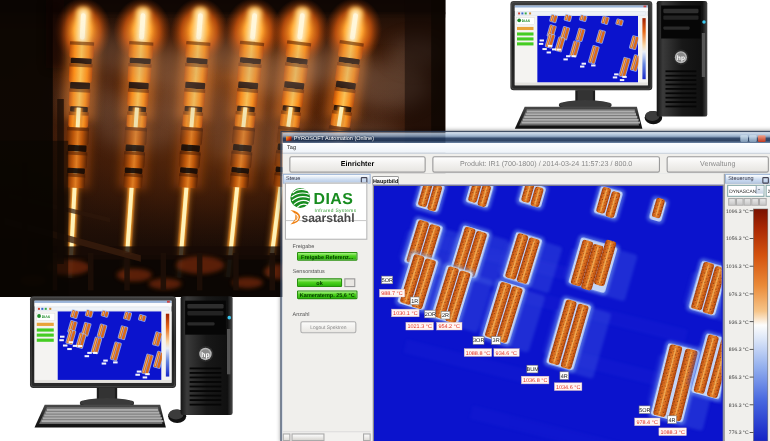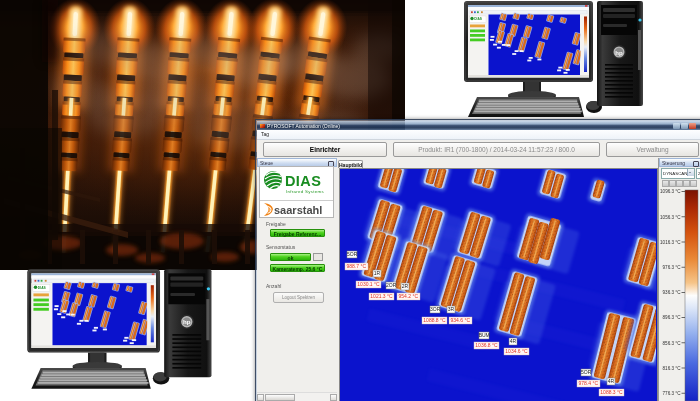--- a/index.html
+++ b/index.html
@@ -15,21 +15,21 @@
 #menubar span{font-size:5px;color:#222;padding-left:4px;line-height:8px;display:block}
 #btnrow{position:absolute;left:1px;top:20px;right:1px;height:18px;background:#f0efec}
 .tbtn{position:absolute;top:2px;height:15px;border:1px solid #9a9a9a;border-radius:2px;background:linear-gradient(#fefefe,#f3f2f0 45%,#e7e5e1);font-size:6.5px;text-align:center;box-sizing:border-box}
 .tbtn div{margin-top:3px}
 #body-area{position:absolute;left:1px;top:38px;right:1px;bottom:1px;background:#f0efec}
 #sidebar{position:absolute;left:0;top:0;width:80px;bottom:0;background:#f0efec}
 .phdr{height:7px;background:linear-gradient(#fdfefe,#cddcf0 60%,#b9cce8);border:1px solid #9fb6d8;font-size:5px;color:#334;line-height:8px;padding-left:2px;position:relative}
 .pin{position:absolute;right:2px;top:1.5px;width:4px;height:4px;border:1px solid #445;border-radius:1px}
 #logobox{position:absolute;left:2px;top:8px;width:75px;height:52px;background:#fff;border:1px solid #b5b5b5;box-sizing:border-box}
 #diaslogo{position:absolute;left:0;top:0;width:73px;height:33px;border-bottom:1px solid #ccc}
-#saarlogo{position:absolute;left:0;top:34px;width:73px;height:16px}
+#saarlogo{position:absolute;left:0;top:22px;width:73px;height:16px}
 .slabel{position:absolute;left:9px;font-size:5px;color:#555}
 .gbtn{position:absolute;left:13px;width:55px;height:8px;background:linear-gradient(#a8f286,#4ed21e 45%,#2bb60a);border:1px solid #27910c;border-radius:1px;font-size:5px;color:#053b00;font-weight:bold;text-align:center;line-height:8px;box-sizing:border-box}
 #spin{position:absolute;left:56px;width:10px;height:8px;background:#e8e6e2;border:1px solid #999;box-sizing:border-box}
 #lbtn{position:absolute;left:16px;width:49px;height:9px;background:linear-gradient(#fbfbfa,#e9e7e3);border:1px solid #b0b0b0;border-radius:2px;font-size:4.5px;color:#888;text-align:center;line-height:9px}
 #sb-scroll{position:absolute;left:0;bottom:0;width:80px;height:8px;background:#f2f1ef;border-top:1px solid #ddd}
 .sarr{position:absolute;top:0.5px;width:7px;height:7px;background:linear-gradient(#fcfcfc,#dedcd8);border:1px solid #aaa;box-sizing:border-box}
 #sb-thumb{position:absolute;left:8px;top:0.5px;width:30px;height:7px;background:linear-gradient(#fdfdfd,#d8d6d2);border:1px solid #aaa;box-sizing:border-box}
 #tab1{position:absolute;left:81px;top:2px;width:25px;height:8px;background:linear-gradient(#fefefe,#e9e8e5);border:1px solid #9a9a9a;border-bottom:none;border-radius:2px 2px 0 0;font-size:5px;font-weight:bold;text-align:center;line-height:8px;color:#111;box-sizing:border-box}
 #imgwrap{position:absolute;left:81.5px;top:10px;width:319px;bottom:0;border:1px solid #888;border-bottom:none;background:#0b13cd;box-sizing:border-box;overflow:hidden}
 #rpanel{position:absolute;left:401px;top:0;right:0;bottom:0;background:#f0efec;border-left:1px solid #9a9a9a}

